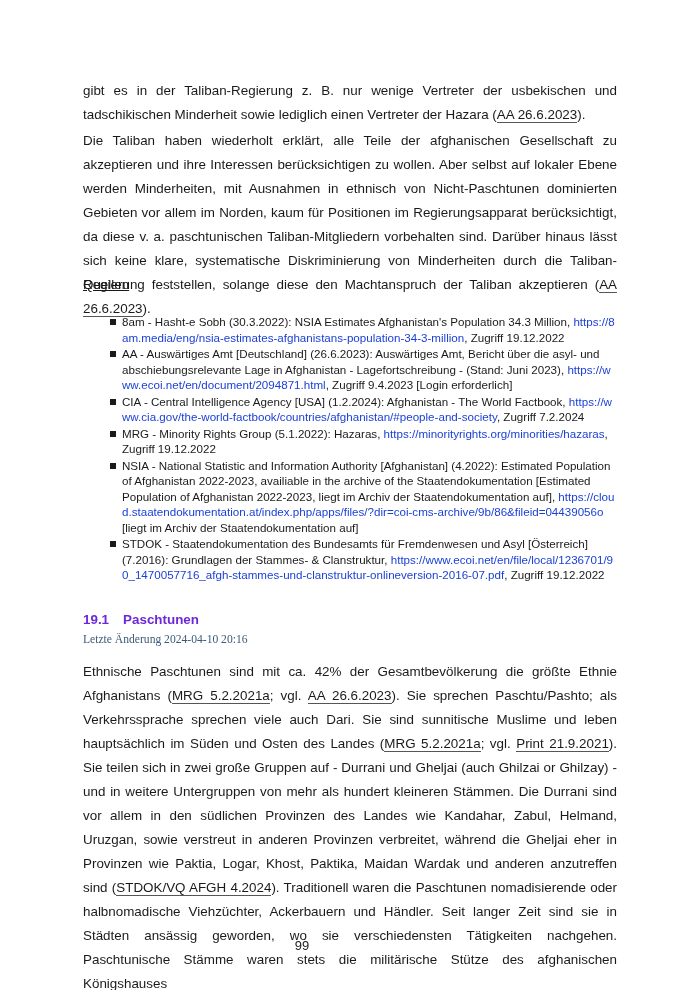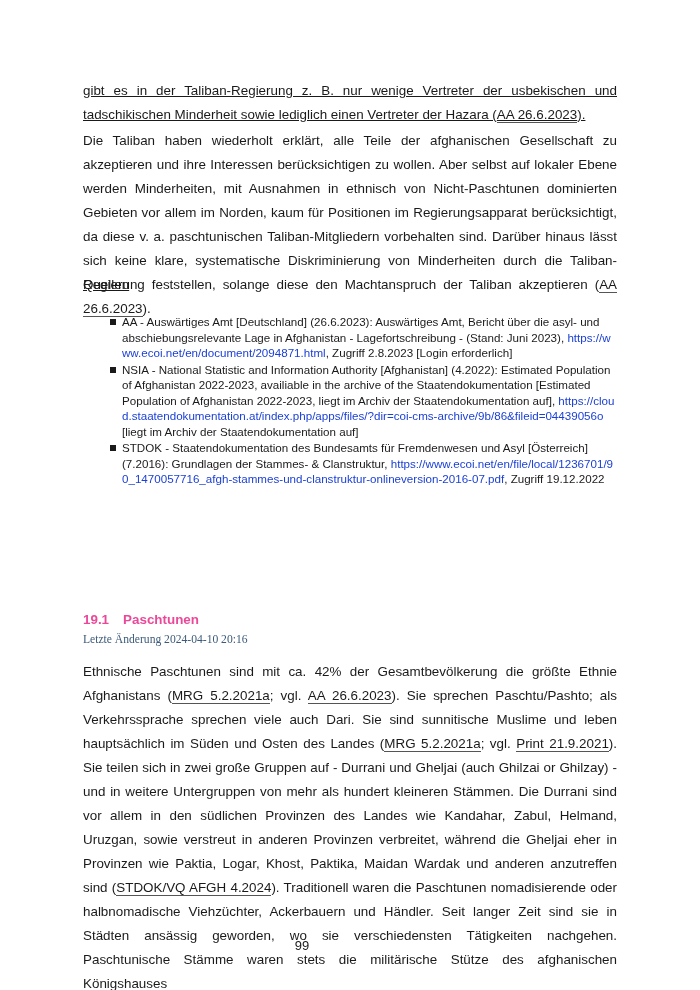--- a/index.html
+++ b/index.html
@@ -1,47 +1,50 @@
 <!DOCTYPE html>
 <html><head>
 <meta charset="utf-8">
 <style>
   html, body { margin: 0; padding: 0; background: #ffffff; }
   body { width: 700px; height: 990px; position: relative; overflow: hidden;
          font-family: "Liberation Sans", sans-serif; color: #1a1a1a; }
   .page { position: absolute; left: 83px; top: 0; width: 534px; }
   .para { font-size: 13.4px; line-height: 24px; text-align: justify; margin: 0; }
-  .p1 { position: absolute; top: 79px; text-decoration: underline; }
+  .p1 { position: absolute; top: 79px; }
   .p2 { position: absolute; top: 129px; }
   .quellen { position: absolute; top: 275px; font-size: 13.4px; line-height: 20px; text-decoration: underline; }
   .cite { border-bottom: 1px solid #555; text-decoration: none; color: #1a1a1a; cursor: pointer; }
   ul.sources { position: absolute; top: 314px; left: 27px; width: 507px; margin: 0; padding: 0;
                list-style: none; font-size: 11.6px; line-height: 15.5px; }
   ul.sources li { position: relative; padding-left: 12px; margin-bottom: 1px; text-align: left; }
   ul.sources li .bullet { position: absolute; left: 0; top: 5px; width: 6px; height: 6px; background: #1a1a1a; }
   ul.sources li.gap { margin-bottom: 18px; }
   a.link { color: #1a3fd6; text-decoration: none; cursor: pointer; word-break: break-all; }
-  .sec-heading { position: absolute; top: 612px; font-size: 13.4px; font-weight: bold; color: #ec4899; }
+  .sec-heading { position: absolute; top: 612px; font-size: 13.4px; font-weight: bold; color: #6d28d9; }
   .sec-heading .num { margin-right: 14px; }
   .sec-date { position: absolute; top: 633px; font-size: 11.6px; color: #3b5a7a; font-family: Liberation Serif, serif; }
   .p3 { position: absolute; top: 660px; }
   .pagenum { position: absolute; top: 929px; left: 0; width: 604px; text-align: center; font-size: 13px; margin-top: 9px; }
 </style>
 </head>
 <body>
 
 <div class="page">
   <p class="para p1"><span>gibt es in der Taliban-Regierung z. B. nur wenige Vertreter der usbekischen und tadschikischen Minderheit sowie lediglich einen Vertreter der Hazara (</span><a class="cite">AA 26.6.2023</a><span>).</span></p>
 
   <p class="para p2"><span>Die Taliban haben wiederholt erklärt, alle Teile der afghanischen Gesellschaft zu akzeptieren und ihre Interessen berücksichtigen zu wollen. Aber selbst auf lokaler Ebene werden Minderheiten, mit Ausnahmen in ethnisch von Nicht-Paschtunen dominierten Gebieten vor allem im Norden, kaum für Positionen im Regierungsapparat berücksichtigt, da diese v. a. paschtunischen Taliban-Mitgliedern vorbehalten sind. Darüber hinaus lässt sich keine klare, systematische Diskriminierung von Minderheiten durch die Taliban-Regierung feststellen, solange diese den Machtanspruch der Taliban akzeptieren (</span><a class="cite">AA 26.6.2023</a><span>).</span></p>
 
   <div class="quellen">Quellen</div>
 
   <ul class="sources">
-    <li><span class="bullet"></span><span>AA - Auswärtiges Amt [Deutschland] (26.6.2023): Auswärtiges Amt, Bericht über die asyl- und abschiebungsrelevante Lage in Afghanistan - Lagefortschreibung - (Stand: Juni 2023), </span><a class="link">https://www.ecoi.net/en/document/2094871.html</a><span>, Zugriff 2.8.2023 [Login erforderlich]</span></li>
+    <li><span class="bullet"></span><span>8am - Hasht-e Sobh (30.3.2022): NSIA Estimates Afghanistan's Population 34.3 Million, </span><a class="link">https://8am.media/eng/nsia-estimates-afghanistans-population-34-3-million</a><span>, Zugriff 19.12.2022</span></li>
+    <li><span class="bullet"></span><span>AA - Auswärtiges Amt [Deutschland] (26.6.2023): Auswärtiges Amt, Bericht über die asyl- und abschiebungsrelevante Lage in Afghanistan - Lagefortschreibung - (Stand: Juni 2023), </span><a class="link">https://www.ecoi.net/en/document/2094871.html</a><span>, Zugriff 9.4.2023 [Login erforderlich]</span></li>
+    <li><span class="bullet"></span><span>CIA - Central Intelligence Agency [USA] (1.2.2024): Afghanistan - The World Factbook, </span><a class="link">https://www.cia.gov/the-world-factbook/countries/afghanistan/#people-and-society</a><span>, Zugriff 7.2.2024</span></li>
+    <li><span class="bullet"></span><span>MRG - Minority Rights Group (5.1.2022): Hazaras, </span><a class="link">https://minorityrights.org/minorities/hazaras</a><span>, Zugriff 19.12.2022</span></li>
     <li><span class="bullet"></span><span>NSIA - National Statistic and Information Authority [Afghanistan] (4.2022): Estimated Population of Afghanistan 2022-2023, availiable in the archive of the Staatendokumentation [Estimated Population of Afghanistan 2022-2023, liegt im Archiv der Staatendokumentation auf], </span><a class="link">https://cloud.staatendokumentation.at/index.php/apps/files/?dir=coi-cms-archive/9b/86&amp;fileid=04439056o</a><span> [liegt im Archiv der Staatendokumentation auf]</span></li>
     <li class="gap"><span class="bullet"></span><span>STDOK - Staatendokumentation des Bundesamts für Fremdenwesen und Asyl [Österreich] (7.2016): Grundlagen der Stammes- &amp; Clanstruktur, </span><a class="link">https://www.ecoi.net/en/file/local/1236701/90_1470057716_afgh-stammes-und-clanstruktur-onlineversion-2016-07.pdf</a><span>, Zugriff 19.12.2022</span></li>
   </ul>
 
   <div class="sec-heading"><span class="num">19.1</span><span>Paschtunen</span></div>
   <div class="sec-date">Letzte Änderung 2024-04-10 20:16</div>
 
   <p class="para p3"><span>Ethnische Paschtunen sind mit ca. 42% der Gesamtbevölkerung die größte Ethnie Afghanistans (</span><a class="cite">MRG 5.2.2021a</a><span>; vgl. </span><a class="cite">AA 26.6.2023</a><span>). Sie sprechen Paschtu/Pashto; als Verkehrssprache sprechen viele auch Dari. Sie sind sunnitische Muslime und leben hauptsächlich im Süden und Osten des Landes (</span><a class="cite">MRG 5.2.2021a</a><span>; vgl. </span><a class="cite">Print 21.9.2021</a><span>). Sie teilen sich in zwei große Gruppen auf - Durrani und Gheljai (auch Ghilzai or Ghilzay) - und in weitere Untergruppen von mehr als hundert kleineren Stämmen. Die Durrani sind vor allem in den südlichen Provinzen des Landes wie Kandahar, Zabul, Helmand, Uruzgan, sowie verstreut in anderen Provinzen verbreitet, während die Gheljai eher in Provinzen wie Paktia, Logar, Khost, Paktika, Maidan Wardak und anderen anzutreffen sind (</span><a class="cite">STDOK/VQ AFGH 4.2024</a><span>). Traditionell waren die Paschtunen nomadisierende oder halbnomadische Viehzüchter, Ackerbauern und Händler. Seit langer Zeit sind sie in Städten ansässig geworden, wo sie verschiedensten Tätigkeiten nachgehen. Paschtunische Stämme waren stets die militärische Stütze des afghanischen Königshauses</span></p>
 </div>
 

